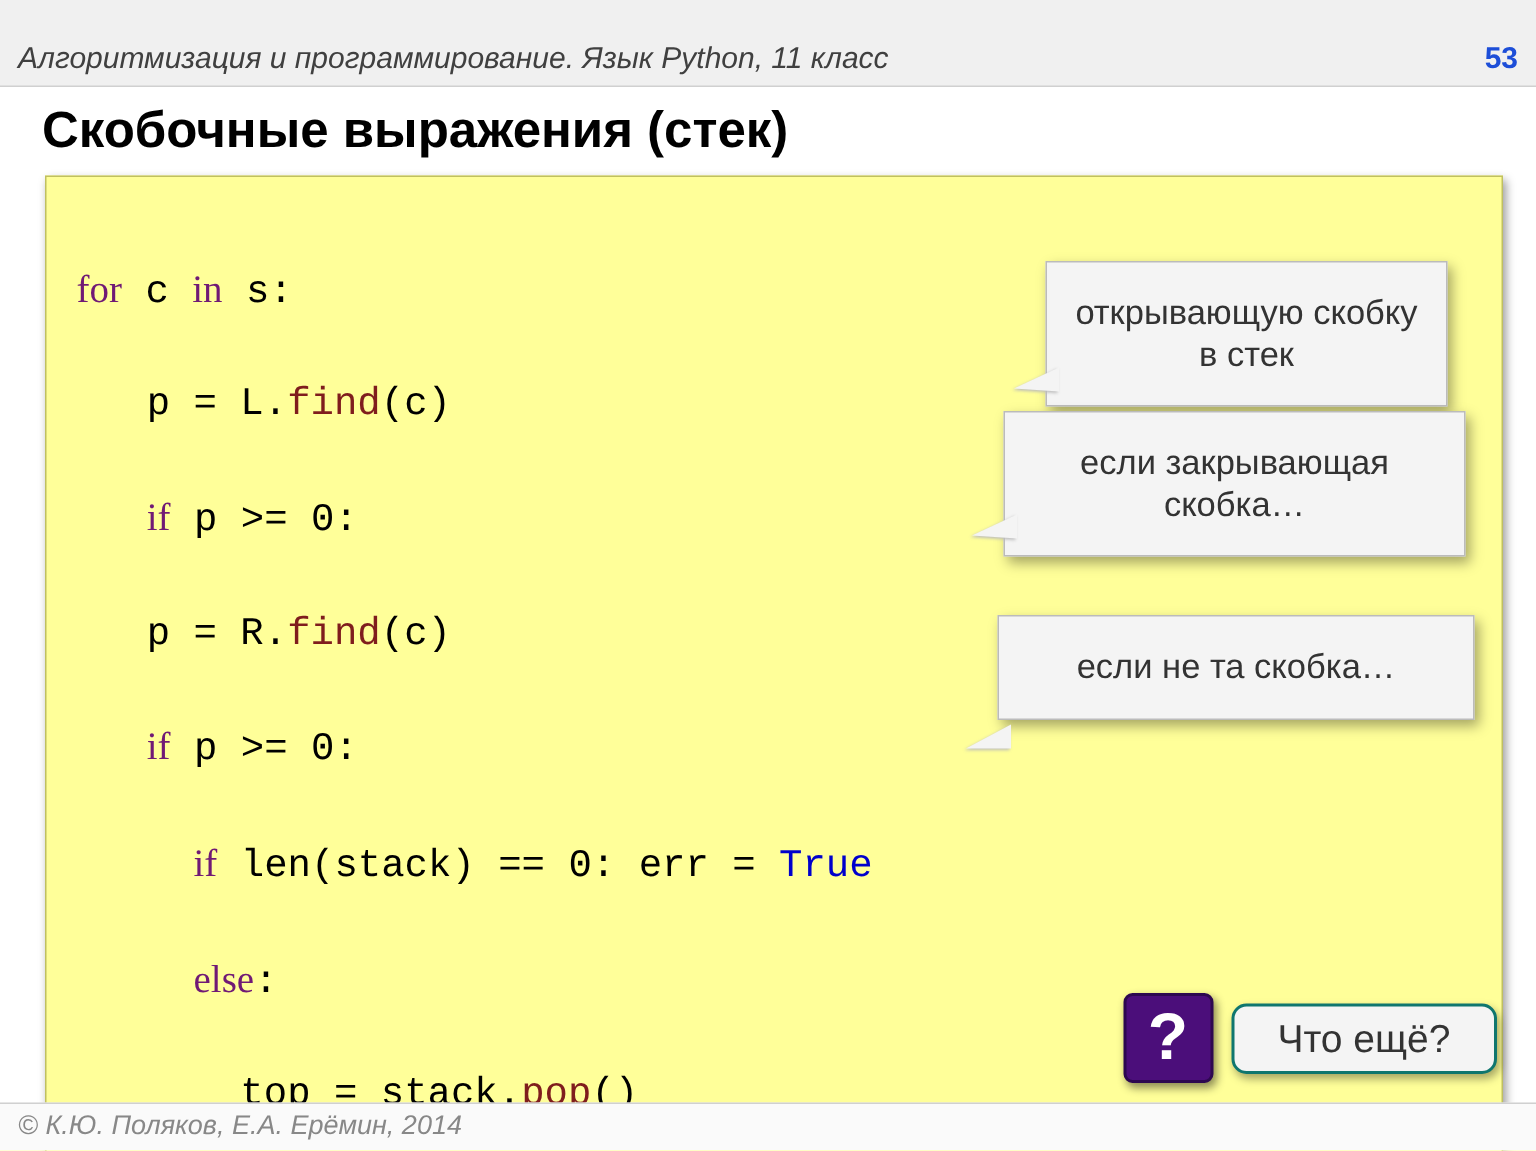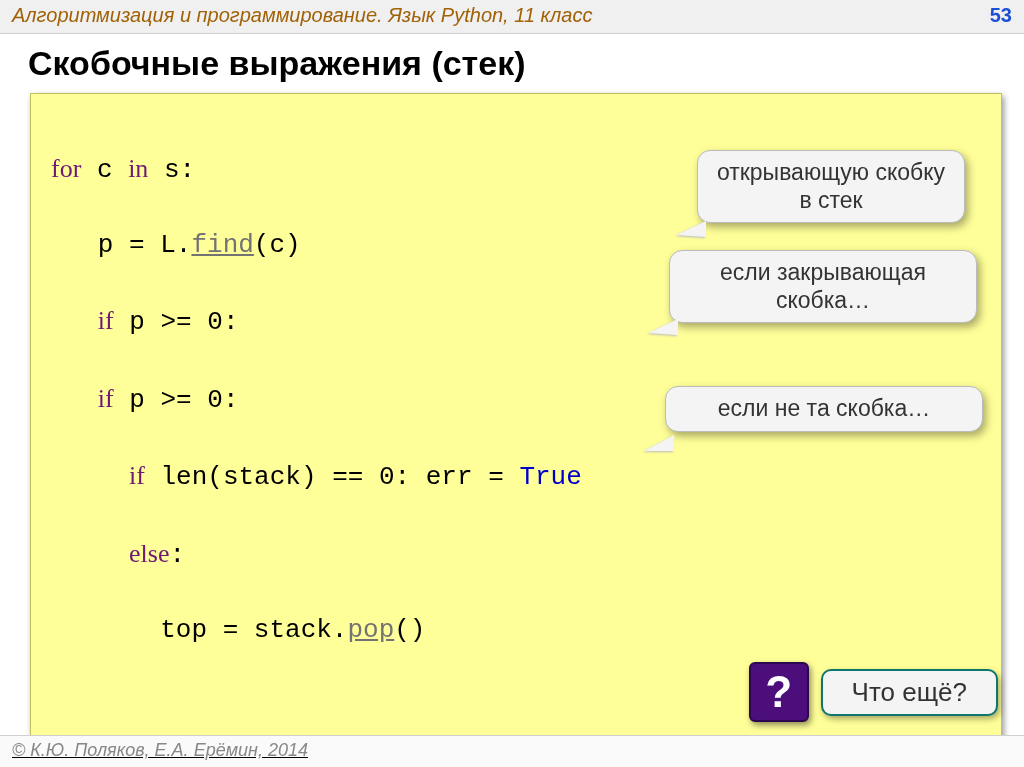--- a/index.html
+++ b/index.html
@@ -15,24 +15,25 @@
   }
   .header-bar {
     background: #f0f0f0;
     border-bottom: 1px solid #d0d0d0;
     padding: 4px 12px 6px 12px;
     display: flex;
     justify-content: space-between;
     align-items: baseline;
   }
   .header-left {
-    color: #a16207;
+    color: #404040;
     font-style: italic;
     font-size: 20px;
     font-family: Arial, sans-serif;
+    margin-top: 24px;
   }
   .header-right {
     color: #1d4ed8;
     font-weight: bold;
     font-size: 20px;
   }
   .title {
     font-size: 34px;
     font-weight: bold;
     color: #000;
@@ -47,30 +48,30 @@
     position: relative;
   }
   .code {
     font-family: "Courier New", Courier, monospace;
     font-size: 26px;
     line-height: 1.45;
     white-space: pre;
     color: #000;
   }
   .kw { color: #701a75; font-family: Liberation Serif, serif; }   
-  .fn { color: #737373; text-decoration: underline; }   
+  .fn { color: #7f1d1d; }   
   .tr { color: #0000cc; }   
 
   .callout {
     position: absolute;
     background: #f4f4f4;
     border: 1px solid #bbb;
-    border-radius: 13px;
+    border-radius: 0;
     box-shadow: 3px 4px 8px rgba(0,0,0,0.35);
-    padding: 8px 18px;
+    padding: 20px 18px;
     text-align: center;
     font-size: 23px;
     color: #333;
     line-height: 1.2;
   }
   .callout .tail {
     position: absolute;
     width: 0; height: 0;
   }
   #callout1 { top: 56px; right: 36px; width: 230px; }
@@ -134,21 +135,20 @@
   }
 
   .footer-bar {
     position: absolute;
     bottom: 0; left: 0; right: 0;
     border-top: 1px solid #d0d0d0;
     background: #fafafa;
     padding: 4px 12px 6px 12px;
     display: flex;
     align-items: baseline;
-    text-decoration: underline;
   }
   .footer-left {
     color: #888;
     font-style: italic;
     font-size: 18px;
   }
   .footer-right {
     color: #888;
     font-style: italic;
     font-size: 18px;
@@ -164,20 +164,21 @@
   <div class="header-right" data-bind="header.page">53</div>
 </div>
 
 <div class="title" data-bind="title">Скобочные выражения (стек)</div>
 
 <div class="code-panel">
   <div class="code">
 <span class="code-line"><span class="kw" data-bind="code.l1a">for</span><span data-bind="code.l1b"> c </span><span class="kw" data-bind="code.l1c">in</span><span data-bind="code.l1d"> s:</span></span>
 <span class="code-line"><span data-bind="code.l2a">   p = L.</span><span class="fn" data-bind="code.l2b">find</span><span data-bind="code.l2c">(c)</span></span>
 <span class="code-line"><span data-bind="code.l3a">   </span><span class="kw" data-bind="code.l3b">if</span><span data-bind="code.l3c"> p &gt;= 0:</span></span>
+<span class="code-line"><span data-bind="code.l5a">   p = R.</span><span class="fn" data-bind="code.l5b">find</span><span data-bind="code.l5c">(c)</span></span>
 <span class="code-line"><span data-bind="code.l6a">   </span><span class="kw" data-bind="code.l6b">if</span><span data-bind="code.l6c"> p &gt;= 0:</span></span>
 <span class="code-line"><span data-bind="code.l7a">     </span><span class="kw" data-bind="code.l7b">if</span><span data-bind="code.l7c"> len(stack) == 0: err = </span><span class="tr" data-bind="code.l7d">True</span></span>
 <span class="code-line"><span data-bind="code.l8a">     </span><span class="kw" data-bind="code.l8b">else</span><span data-bind="code.l8c">:</span></span>
 <span class="code-line"><span data-bind="code.l9a">       top = stack.</span><span class="fn" data-bind="code.l9b">pop</span><span data-bind="code.l9c">()</span></span>
 
 
 </div>
 
   <div id="callout1" class="callout">
     <div class="tail"></div>

